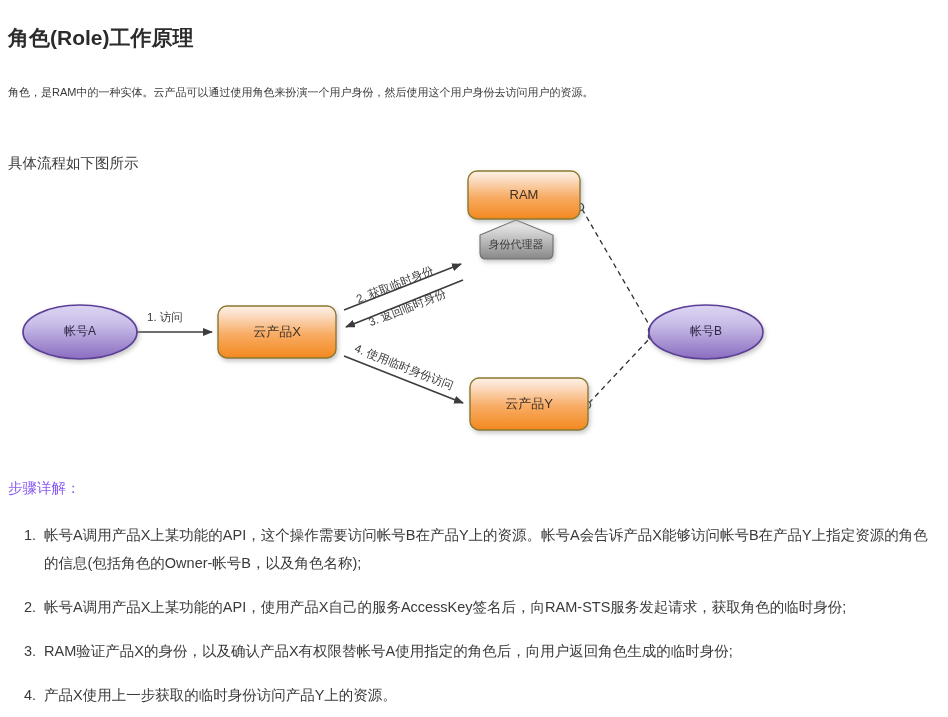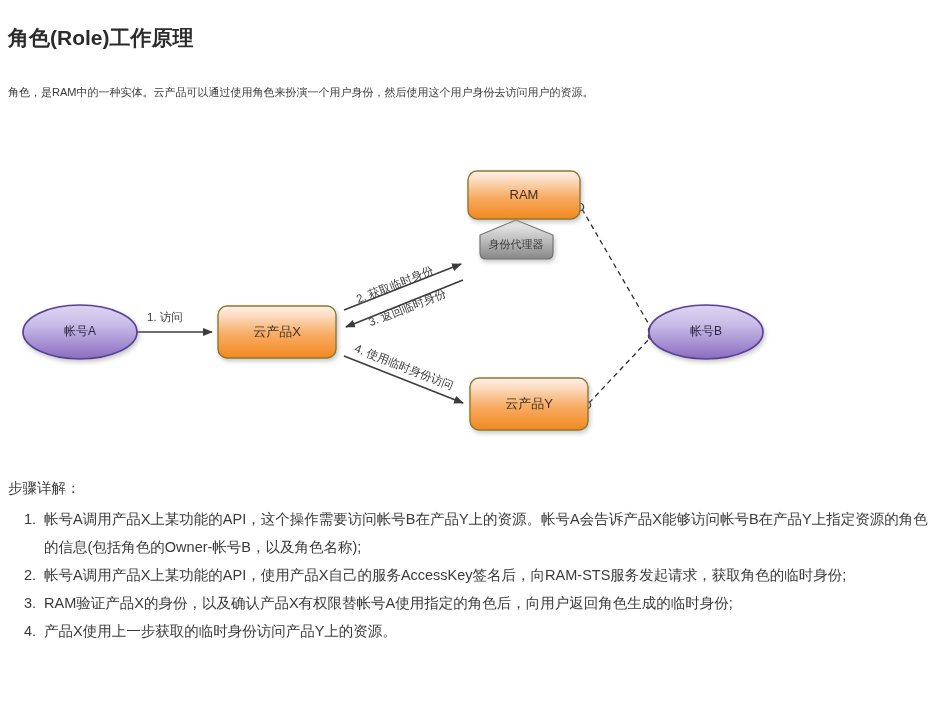--- a/index.html
+++ b/index.html
@@ -87,48 +87,49 @@
     fill: #3c3c3c;
     font-size: 11.5px;
   }
 
   
   .steps-heading {
     position: absolute;
     left: 8px;
     top: 468px;
     font-size: 14.5px;
-    color: #404040;
+    color: #8b5cf6;
     margin-top: 11px;
   }
   .steps-list {
     position: absolute;
     left: 8px;
     top: 505px;
     width: 900px;
     margin: 0;
     padding: 0 0 0 32px;
     font-size: 14.5px;
     line-height: 28px;
     color: #3a3a3a;
   }
   .steps-list li {
-    margin: 0 0 0 0;
+    margin: 16px 0 0 0;
     padding-left: 4px;
   }
 </style>
 </head>
 <body>
 
 <div class="page">
 
   <h1 class="page-title">角色(Role)工作原理</h1>
 
   <p class="intro-para">角色，是RAM中的一种实体。云产品可以通过使用角色来扮演一个用户身份，然后使用这个用户身份去访问用户的资源。</p>
 
+  <p class="flow-note">具体流程如下图所示</p>
 
   <div class="diagram">
     <svg width="948" height="290" viewBox="0 0 948 290" xmlns="http://www.w3.org/2000/svg">
       <defs>
         <linearGradient id="gradOrange" x1="0" y1="0" x2="0" y2="1">
           <stop offset="0%" stop-color="#fdf1e6"></stop>
           <stop offset="18%" stop-color="#fbdcc2"></stop>
           <stop offset="55%" stop-color="#f8ab63"></stop>
           <stop offset="100%" stop-color="#f3881f"></stop>
         </linearGradient>

